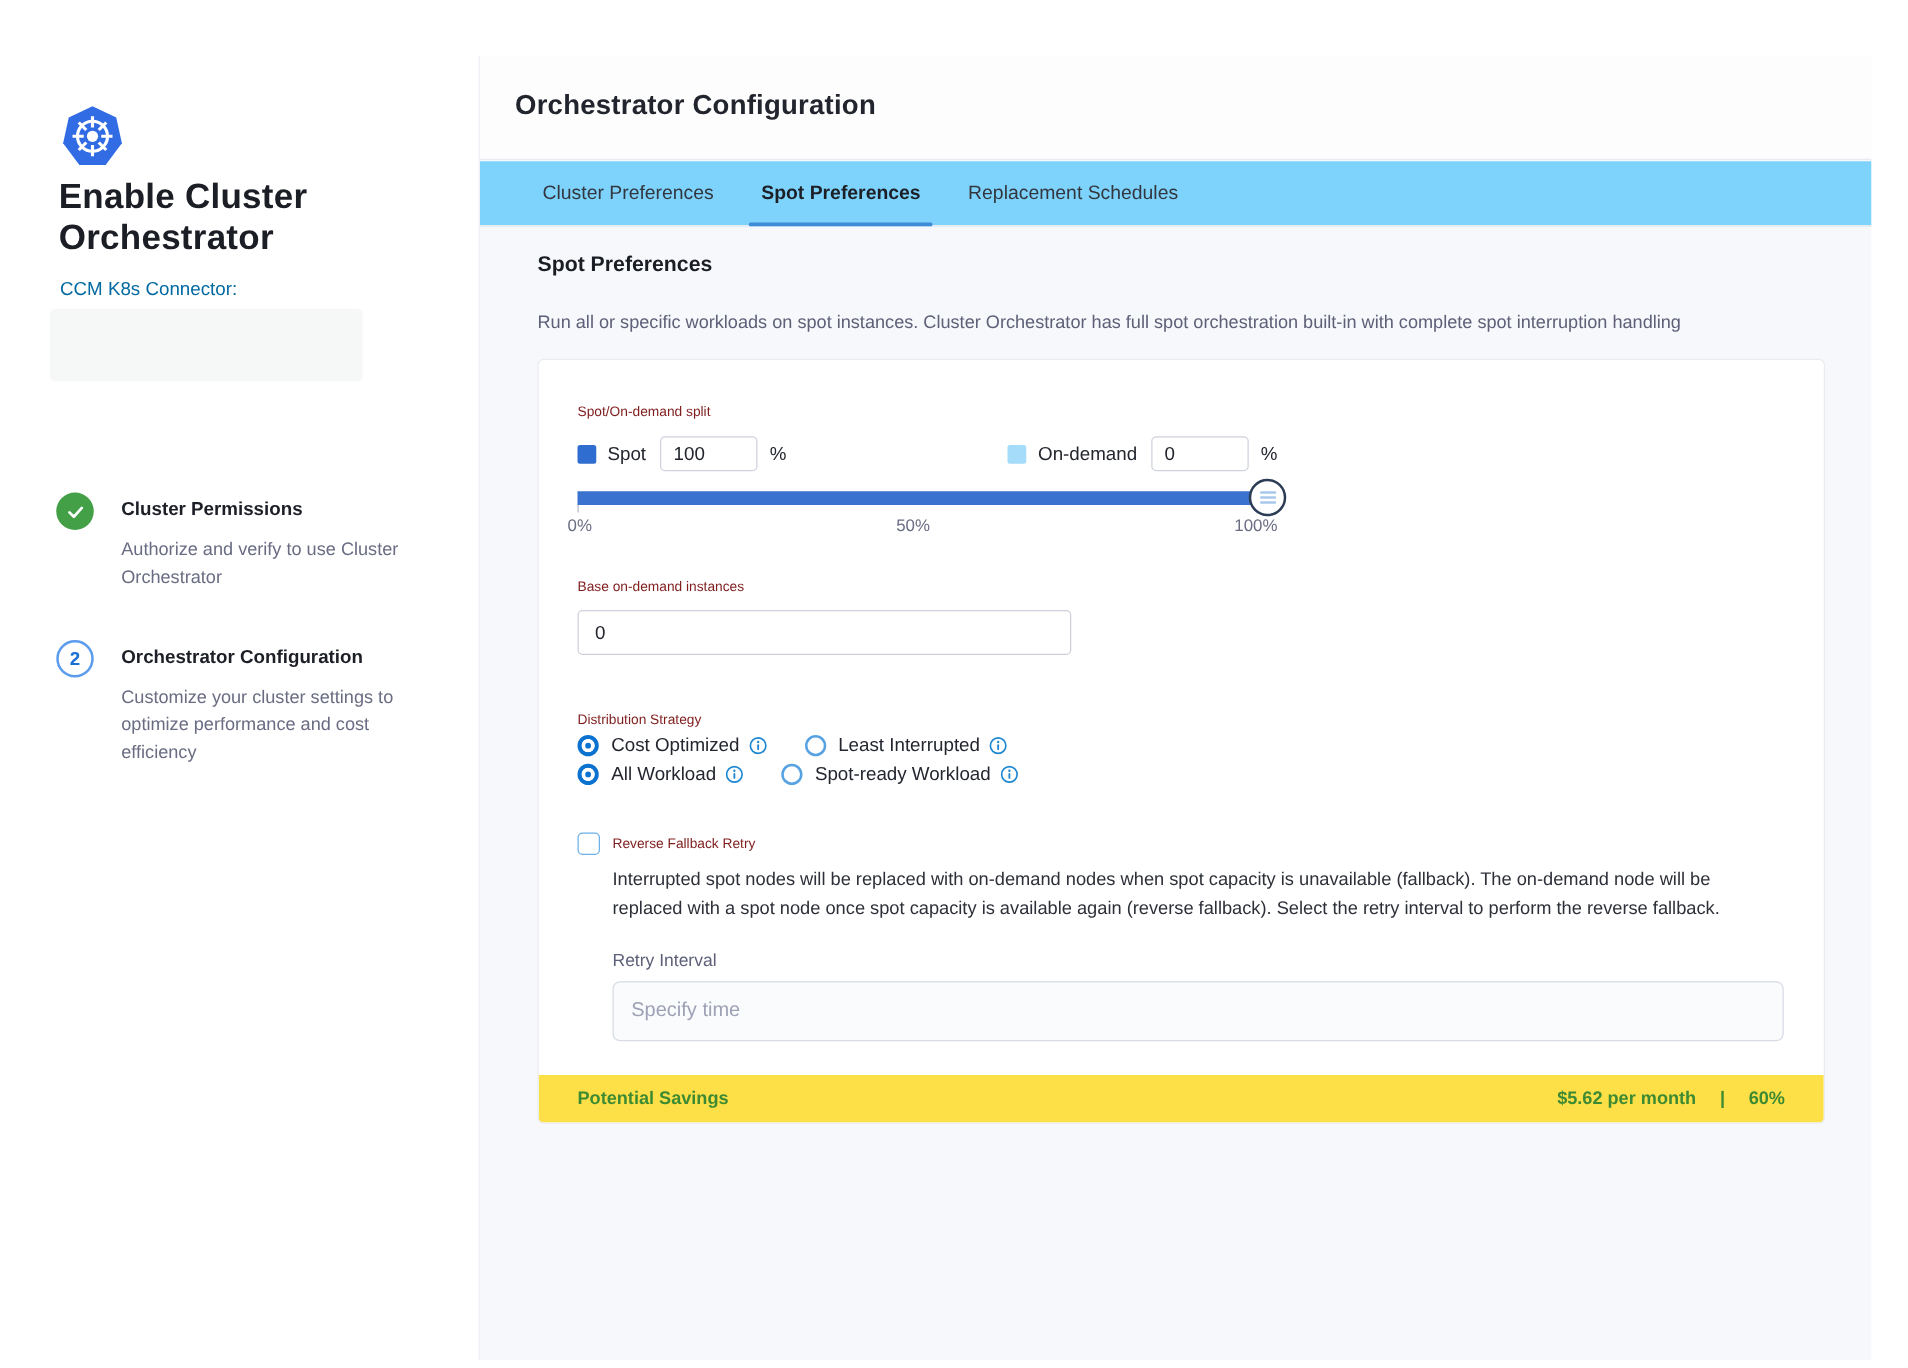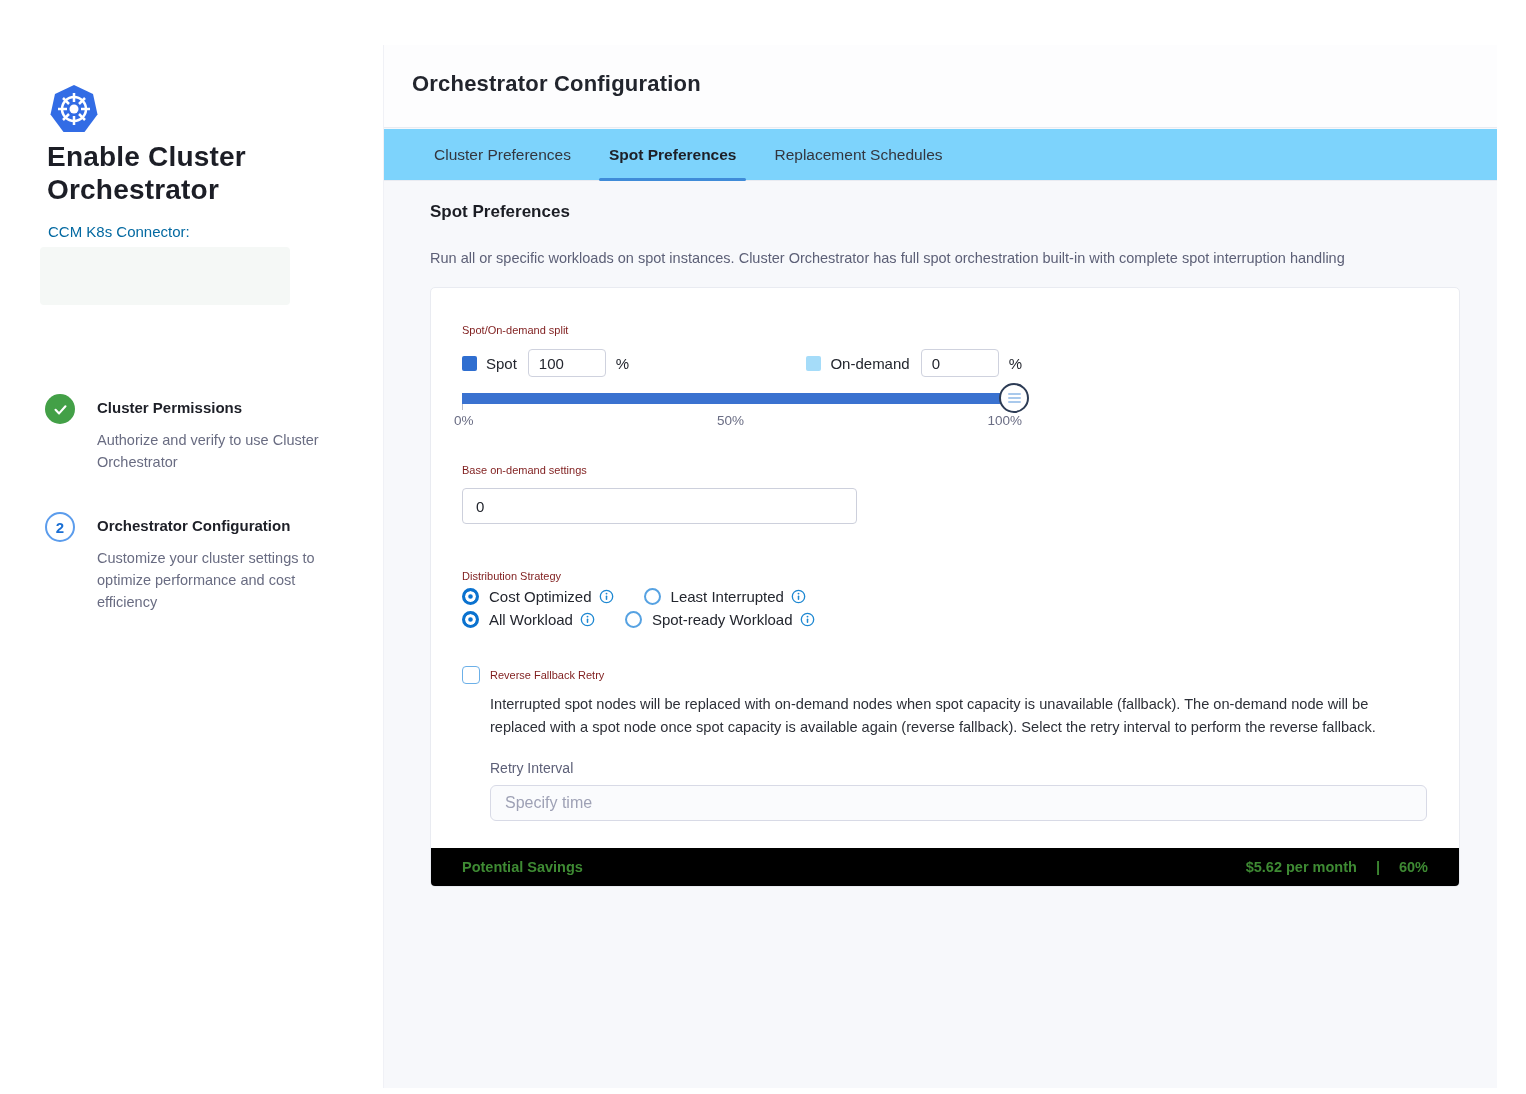--- a/index.html
+++ b/index.html
@@ -86,26 +86,26 @@
   .radio.unsel { background:#fff; border:2px solid #56a2e2; }
   .radio-label { font-size:15px; color:#23262e; margin-right:7px; }
   .info-icon { width:15px; height:15px; display:inline-block; }
 
   .check-row { margin-top:38px; display:flex; align-items:center; }
   .checkbox { width:18px; height:18px; border:1.6px solid #6cb0e8; border-radius:4px;
     background:#fff; margin-right:10px; cursor:pointer; flex:none; }
   .fallback-desc { margin-top:9px; margin-left:28px; width:932px; font-size:14.6px;
     line-height:22.5px; color:#2d3038; }
   .retry-label { margin-top:22px; margin-left:28px; font-size:14px; color:#5d6078; }
-  .retry-input { margin-top:9px; margin-left:28px; width:937px; height:36px;
+  .retry-input { margin-top:9px; margin-left:28px; width:937px; height:48px;
     background:#fafbfd; border:1px solid #d8dae6; border-radius:6px; font-size:16px;
     padding:0 14px; color:#23262e; font-family:"Liberation Sans",sans-serif; outline:none; display:block; }
   .retry-input::placeholder { color:#9ea1b5; }
 
-  .card-footer { margin-top:27px; height:38px; background:#000000; display:flex;
+  .card-footer { margin-top:27px; height:38px; background:#fde047; display:flex;
     align-items:center; justify-content:space-between; padding:0 31px; }
   .savings-left { font-size:14.5px; font-weight:bold; color:#3e8a33; }
   .savings-right { font-size:14.5px; font-weight:bold; color:#3e8a33;
     display:flex; align-items:center; gap:19px; }
 </style>
 </head>
 <body>
 
 <div class="sidebar">
   <div class="k8s-badge">
@@ -191,21 +191,21 @@
                 <i></i>
               </div>
           </div>
           <div class="slider-labels">
             <span>0%</span>
             <span>50%</span>
             <span>100%</span>
           </div>
         </div>
 
-        <div class="field-label base-label">Base on-demand settings</div>
+        <div class="field-label base-label">Base on-demand instances</div>
         <input class="base-input" value="0" style="">
 
         <div class="field-label group-label">Distribution Strategy</div>
         <div class="radio-row">
           <div class="radio-opt">
             <span class="radio sel"></span>
             <span class="radio-label">Cost Optimized</span>
             <span class="info-icon">
               <svg viewBox="0 0 16 16" width="15" height="15">
                   <circle cx="8" cy="8" r="6.6" fill="none" stroke="#1e88d2" stroke-width="1.4"></circle>

